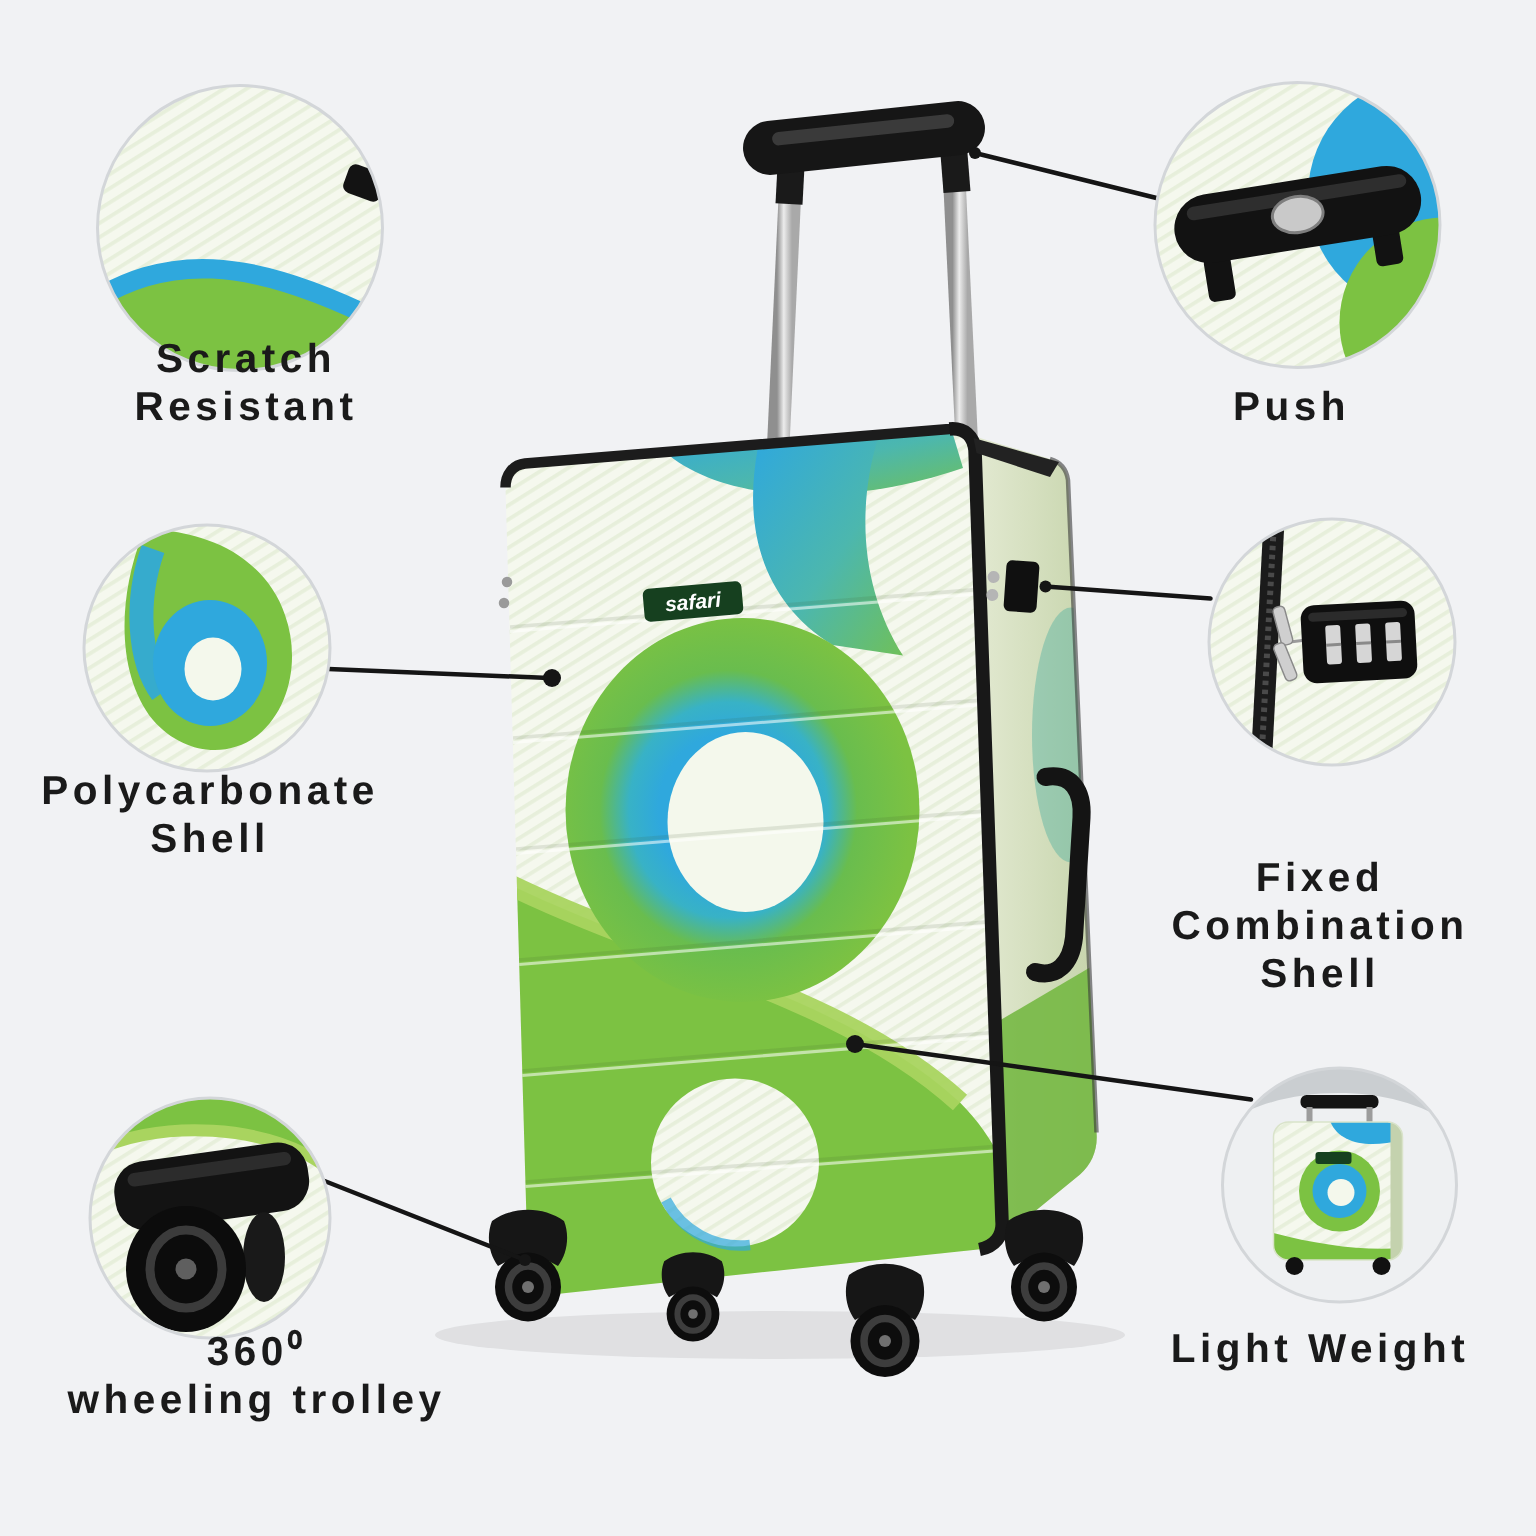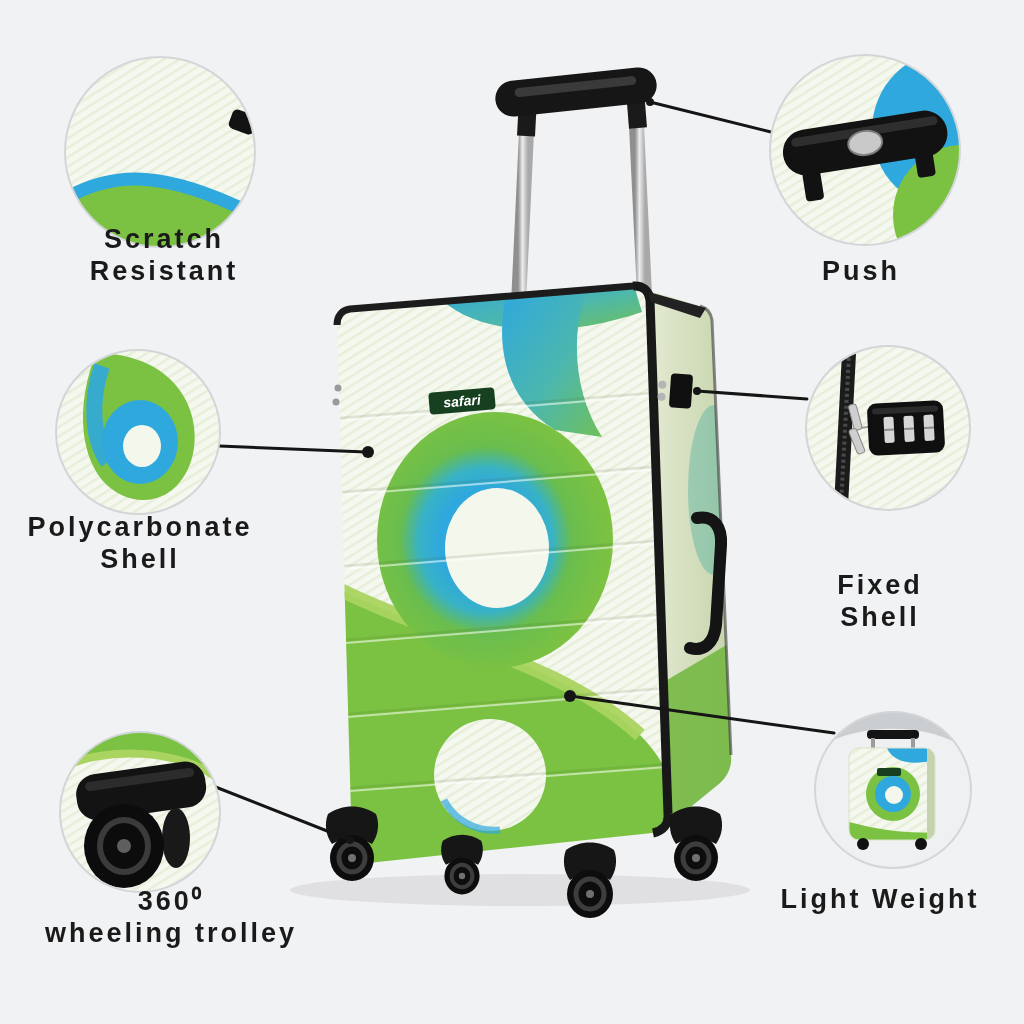--- a/index.html
+++ b/index.html
@@ -323,20 +323,21 @@
     <div>Push</div>
   </div>
 
   <div class="label" style="left:-6px; top:512px; width:292px;">
     <div>Polycarbonate</div>
     <div>Shell</div>
   </div>
 
   <div class="label" style="left:736px; top:522px; width:288px;margin-top:48px;">
     <div>Fixed</div>
+    <div>Combination</div>
     <div>Shell</div>
   </div>
 
   <div class="label" style="left:16px; top:886px; width:310px;">
     <div>360⁰</div>
     <div>wheeling trolley</div>
   </div>
 
   <div class="label" style="left:730px; top:884px; width:300px;">
     <div>Light Weight</div>

